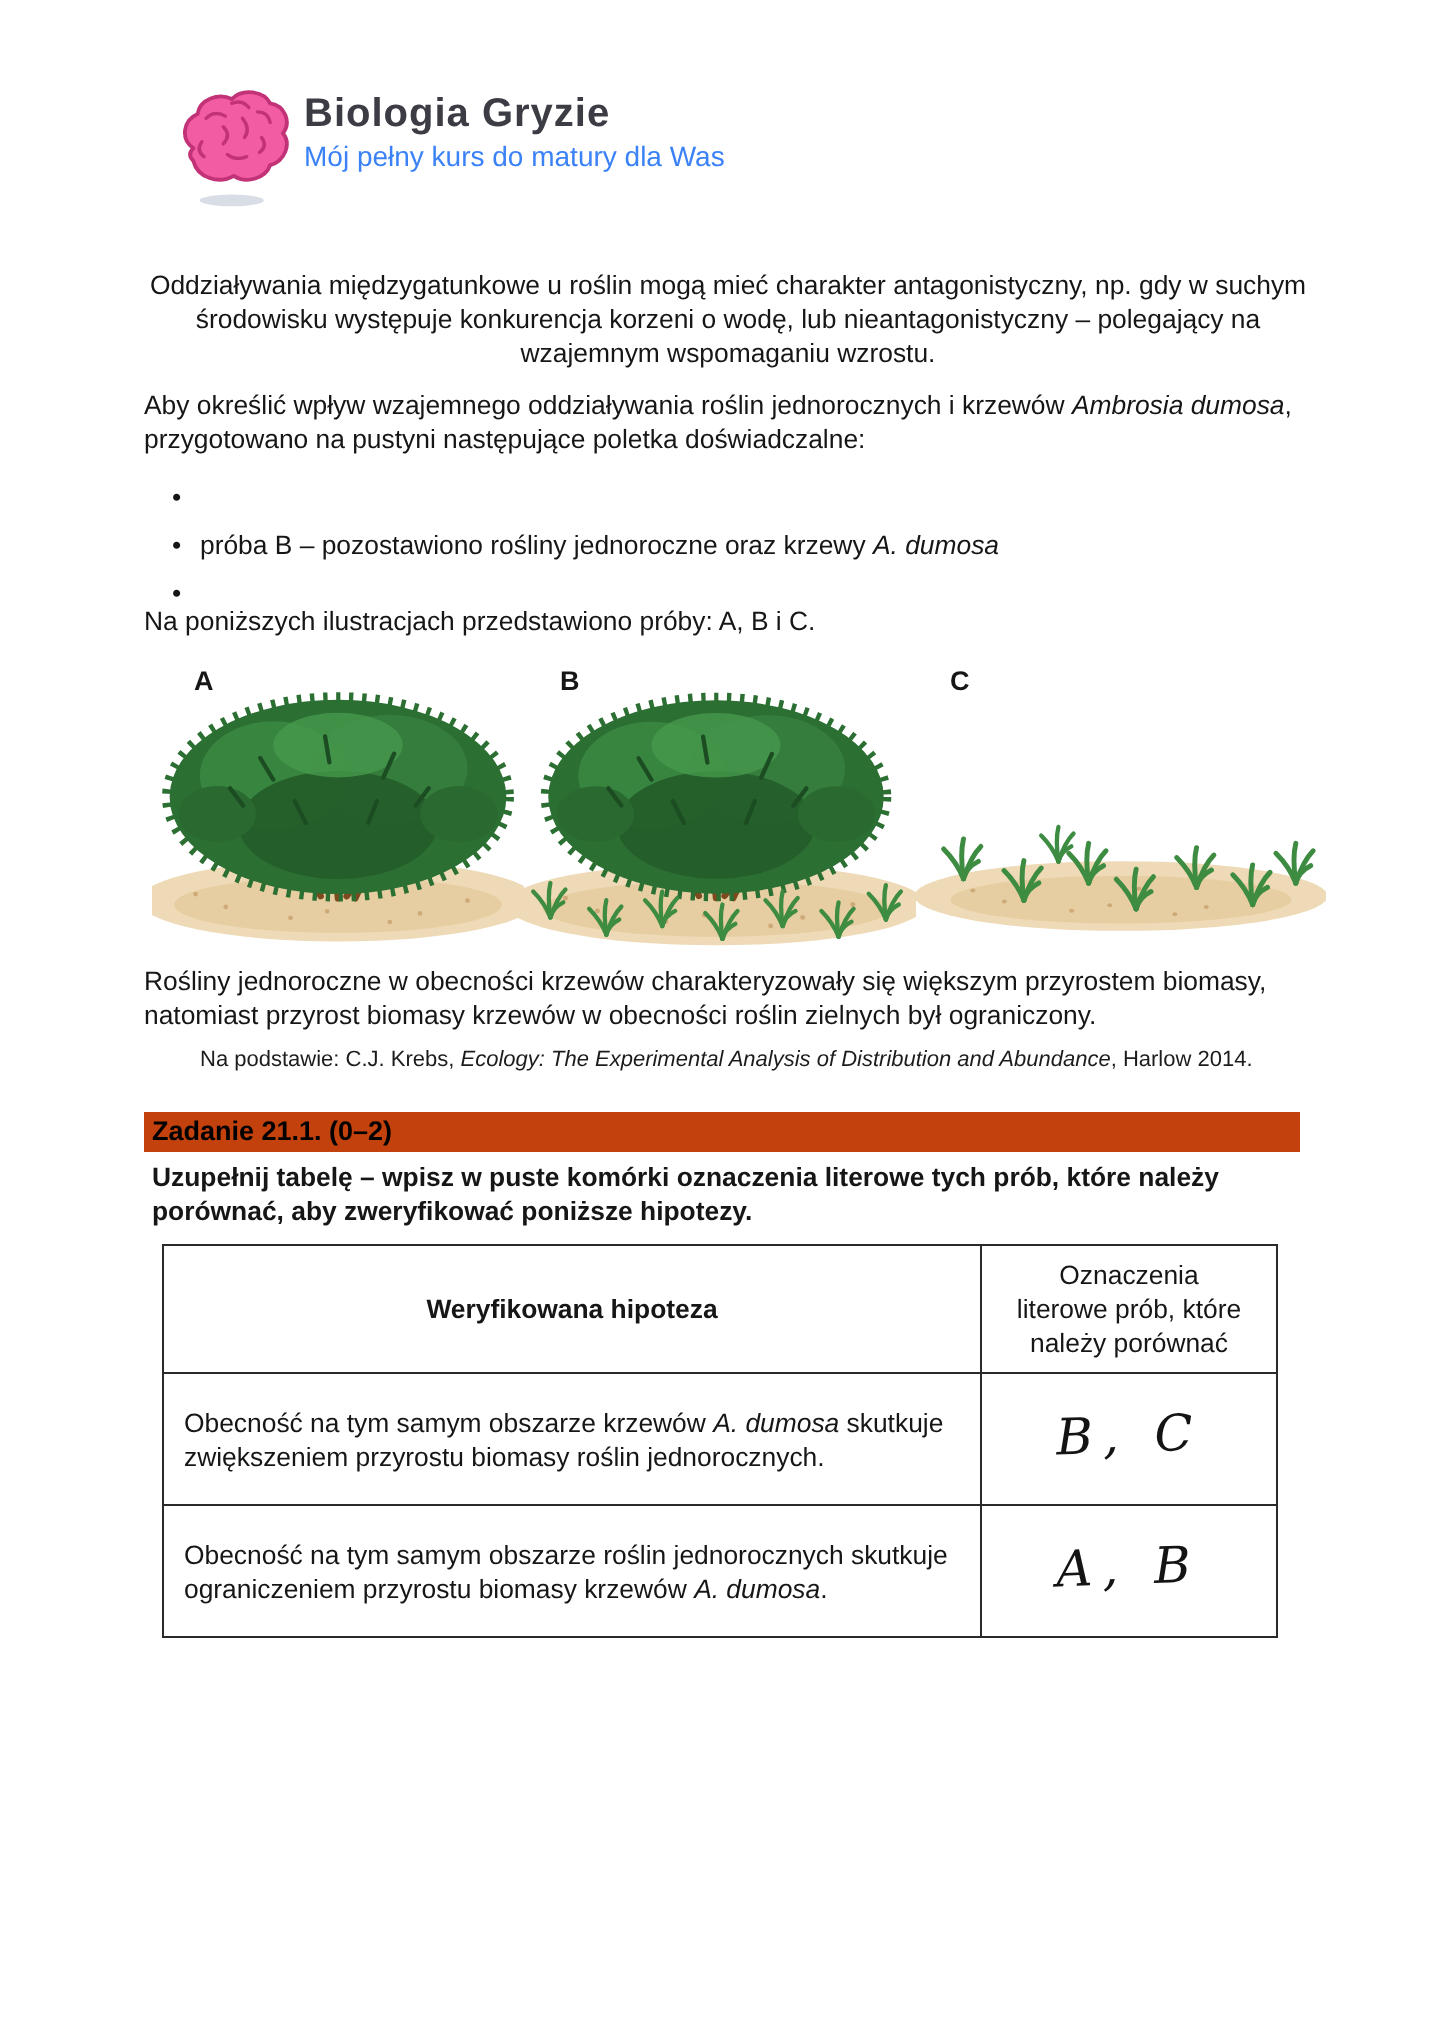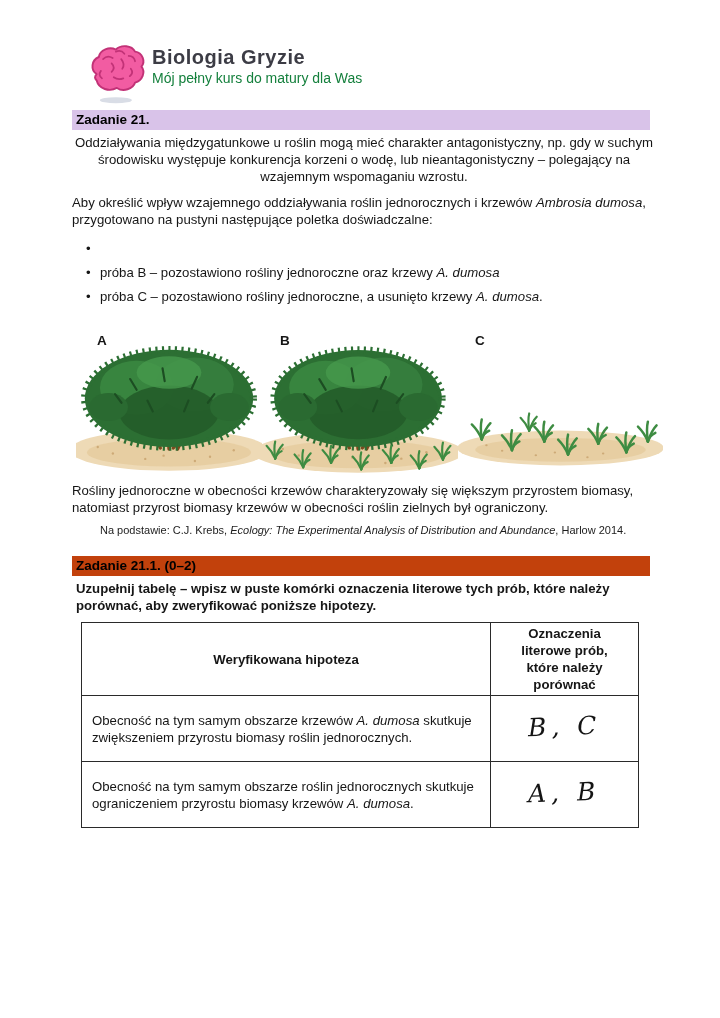--- a/index.html
+++ b/index.html
@@ -1,40 +1,40 @@
 <!DOCTYPE html>
 <html lang="pl"><head>
 <meta charset="utf-8">
 <style>
   html,body{margin:0;padding:0;background:#ffffff;}
   .page{position:relative;width:720px;height:897px;background:#fff;overflow:hidden;
         font-family:"Liberation Sans",sans-serif;color:#161616;}
   .abs{position:absolute;}
   
   .brand{font-size:20px;font-weight:bold;color:#3c3c45;letter-spacing:.5px;}
-  .tagline{font-size:14px;color:#15803d;}
+  .tagline{font-size:14px;color:#3b82f6;}
   
   .taskbar{width:578px;height:20px;line-height:20px;padding-left:4px;box-sizing:border-box;
            font-size:13.5px;font-weight:bold;color:#000;}
   
   .para{width:584px;font-size:13.2px;line-height:17px;}
   .bold{font-weight:bold;}
   .it{font-style:italic;}
   ul.blist{list-style:none;margin:0;padding:0;width:584px;font-size:13.2px;line-height:17px;}
   ul.blist li{margin:0 0 7px 0;display:flex;}
   ul.blist .marker{width:14px;margin-left:14px;flex:0 0 auto;}
   .srcline{font-size:11px;color:#1c1c1c;}
   
   .figlabel{font-size:13.5px;font-weight:bold;}
   
   table.ztable{border-collapse:collapse;width:557px;table-layout:fixed;}
   table.ztable td,table.ztable th{border:1.4px solid #2a2a2a;vertical-align:middle;
        font-size:13.2px;line-height:17px;box-sizing:border-box;}
   th.h1{width:409px;height:64px;text-align:center;font-weight:bold;}
-  th.h2{width:148px;height:64px;text-align:center;font-weight:bold;padding:2px 17px;}
+  th.h2{width:148px;height:64px;text-align:center;font-weight:normal;padding:2px 17px;}
   td.hyp{height:66px;padding:15px 10px;text-align:left;font-weight:normal;}
   td.ans{text-align:center;}
   .hand{display:inline-block;font-family:"DejaVu Serif",serif;font-style:italic;
         font-size:25px;letter-spacing:5px;color:#141414;transform:rotate(-2deg);}
   .bottom-rule{height:3px;background:#c9abdd;border-radius:2px;}
 </style>
 </head>
 <body>
 
 <div class="page">
@@ -53,42 +53,41 @@
         <path d="M24 20 q4 4 0 8"></path>
         <path d="M33 16 q4 5 1 9"></path>
         <path d="M42 25 q3 4 -1 7"></path>
         <path d="M26 33 q4 3 9 1"></path>
       </g>
     </svg>
   </div>
   <div class="abs brand" style="left:152px;top:46px;">Biologia Gryzie</div>
   <div class="abs tagline" style="left:152px;top:70px;">Mój pełny kurs do matury dla Was</div>
 
-  <div class="abs taskbar" style="left:72px;top:110px;background:#d9c3e9;">Zadanie 21.</div>
 
   <div class="abs para" style="left:72px;top:134px;text-align:center;">Oddziaływania międzygatunkowe u roślin mogą mieć charakter antagonistyczny, np. gdy w suchym środowisku występuje konkurencja korzeni o wodę, lub nieantagonistyczny – polegający na wzajemnym wspomaganiu wzrostu.</div>
 
   <div class="abs para" style="left:72px;top:194px;">
     <span>Aby określić wpływ wzajemnego oddziaływania roślin jednorocznych i krzewów </span><span class="it">Ambrosia dumosa</span><span>, przygotowano na pustyni następujące poletka doświadczalne:</span>
   </div>
 
   <ul class="blist abs" style="left:72px;top:240px;">
     <li>
       <span class="marker">•</span>
     </li>
     <li>
       <span class="marker">•</span>
       <span><span>próba B – pozostawiono rośliny jednoroczne oraz krzewy </span><span class="it">A. dumosa</span><span></span></span>
     </li>
     <li>
       <span class="marker">•</span>
-      <span><span>próba C – pozostawiono rośliny jednoroczne, a usunięto krzewy </span><span class="it">A. dumosa</span><span>.</span></span>
     </li>
   </ul>
 
+  <div class="abs para" style="left:72px;top:302px;">Na poniższych ilustracjach przedstawiono próby: A, B i C.</div>
 
   <div class="abs figlabel" style="left:97px;top:333px;">A</div>
   <div class="abs figlabel" style="left:280px;top:333px;">B</div>
   <div class="abs figlabel" style="left:475px;top:333px;">C</div>
 
   <div class="abs" style="left:76px;top:338px;">
     <svg width="186" height="136" viewBox="0 0 172 126" xmlns="http://www.w3.org/2000/svg" xmlns:xlink="http://www.w3.org/1999/xlink">
       <defs>
         <g id="sand">
           <ellipse cx="0" cy="0" rx="92" ry="19" fill="#eedab6"></ellipse>

